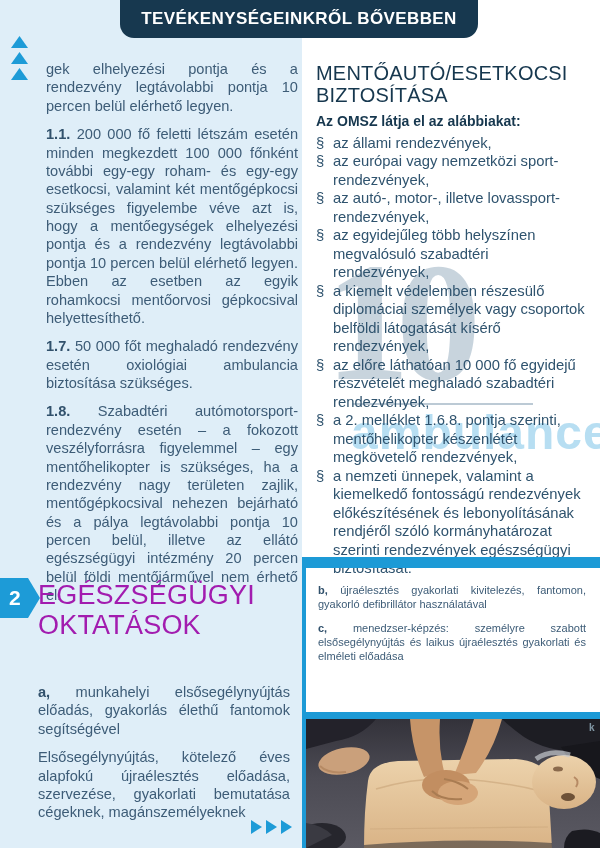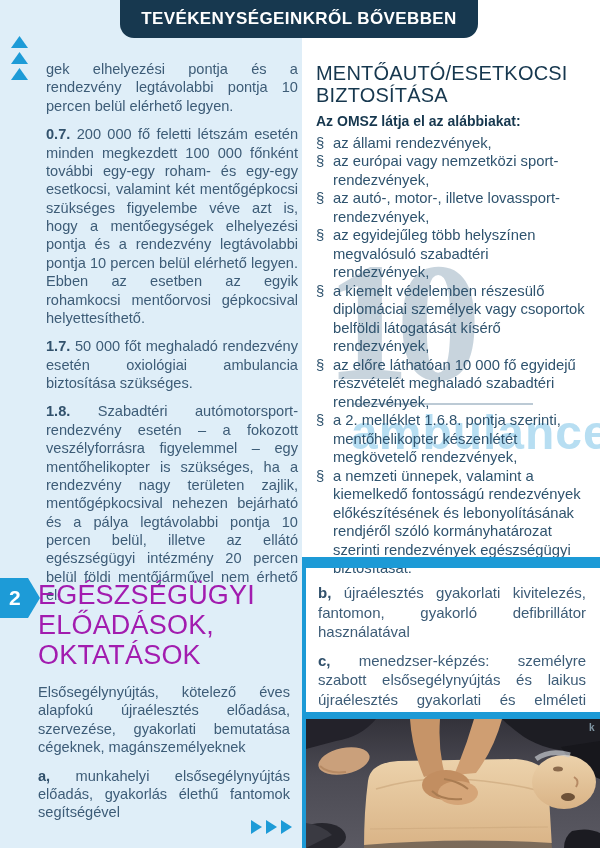--- a/index.html
+++ b/index.html
@@ -52,21 +52,21 @@
   .wm-glyph{position:absolute; left:0; top:-30px; font-size:170px; font-weight:bold;
     color:#5b7f9b; opacity:.33; letter-spacing:-14px; font-family:Liberation Serif, serif;}
   .wm-line{position:absolute; left:28px; top:148px; width:180px; height:2px; background:#8fa7b9; opacity:.6;}
   .wm-text{position:absolute; left:26px; top:150px; font-size:48px; font-weight:bold;
     color:#9fd4ee; opacity:.75; letter-spacing:1px;}
 
   
   .bar-top{position:absolute; left:302px; top:557px; width:298px; height:11px; background:#1c9ad6;}
   .vline{position:absolute; left:302px; top:557px; width:4px; height:291px; background:#1c9ad6;}
   .bc-text{position:absolute; left:318px; top:583px; width:268px; color:#3d5c77;
-    font-size:15px; line-height:1.3; text-align:justify;}
+    font-size:11px; line-height:1.3; text-align:justify;}
   .bc-text p{margin:0 0 9px 0;}
   .bc-text b{color:#31516c;}
   .bar-mid{position:absolute; left:302px; top:712px; width:298px; height:7px; background:#1c9ad6;}
   .photo{position:absolute; left:306px; top:719px; width:294px; height:129px; display:block;}
 </style>
 </head>
 <body>
 
 <div class="page">
 
@@ -77,38 +77,37 @@
   </div>
 
   <div class="up-arrows">
     <div class="tri-up"></div>
     <div class="tri-up"></div>
     <div class="tri-up"></div>
   </div>
 
   <div class="left-text">
     <p>gek elhelyezési pontja és a rendezvény legtávolabbi pontja 10 percen belül elérhető legyen.</p>
-    <p><b>0.7.</b> <span>200 000 fő feletti létszám esetén minden megkezdett 100 000 főnként további egy-egy roham- és egy-egy esetkocsi, valamint két mentőgépkocsi szükséges figyelembe véve azt is, hogy a mentőegységek elhelyezési pontja és a rendezvény legtávolabbi pontja 10 percen belül elérhető legyen. Ebben az esetben az egyik rohamkocsi mentőorvosi gépkocsival helyettesíthető.</span></p>
+    <p><b>1.1.</b> <span>200 000 fő feletti létszám esetén minden megkezdett 100 000 főnként további egy-egy roham- és egy-egy esetkocsi, valamint két mentőgépkocsi szükséges figyelembe véve azt is, hogy a mentőegységek elhelyezési pontja és a rendezvény legtávolabbi pontja 10 percen belül elérhető legyen. Ebben az esetben az egyik rohamkocsi mentőorvosi gépkocsival helyettesíthető.</span></p>
     <p><b>1.7.</b> <span>50 000 főt meghaladó rendezvény esetén oxiológiai ambulancia biztosítása szükséges.</span></p>
     <p><b>1.8.</b> <span>Szabadtéri autómotorsport-rendezvény esetén – a fokozott veszélyforrásra figyelemmel – egy mentőhelikopter is szükséges, ha a rendezvény nagy területen zajlik, mentőgépkocsival nehezen bejárható és a pálya legtávolabbi pontja 10 percen belül, illetve az ellátó egészségügyi intézmény 20 percen belül földi mentőjárművel nem érhető el.</span></p>
   </div>
 
   <div class="sec2-marker">
     <span>2</span>
   </div>
 
   <div class="sec2-title">
     <div>EGÉSZSÉGÜGYI</div>
-    <div>ELŐADÁSOK,</div>
     <div>OKTATÁSOK</div>
   </div>
 
   <div class="sec2-body">
+    <p><b>a,</b> <span>munkahelyi elsősegélynyújtás előadás, gyakorlás élethű fantomok segítségével</span></p>
     <p>Elsősegélynyújtás, kötelező éves alapfokú újraélesztés előadása, szervezése, gyakorlati bemutatása cégeknek, magánszemélyeknek</p>
-    <p><b>a,</b> <span>munkahelyi elsősegélynyújtás előadás, gyakorlás élethű fantomok segítségével</span></p>
   </div>
 
   <div class="next-arrows">
     <span class="tri-right"></span><span class="tri-right"></span><span class="tri-right"></span>
   </div>
 
   <div class="watermark">
     <div class="wm-glyph">10</div>
     <div class="wm-line"></div>
     <div class="wm-text">ambulance</div>

